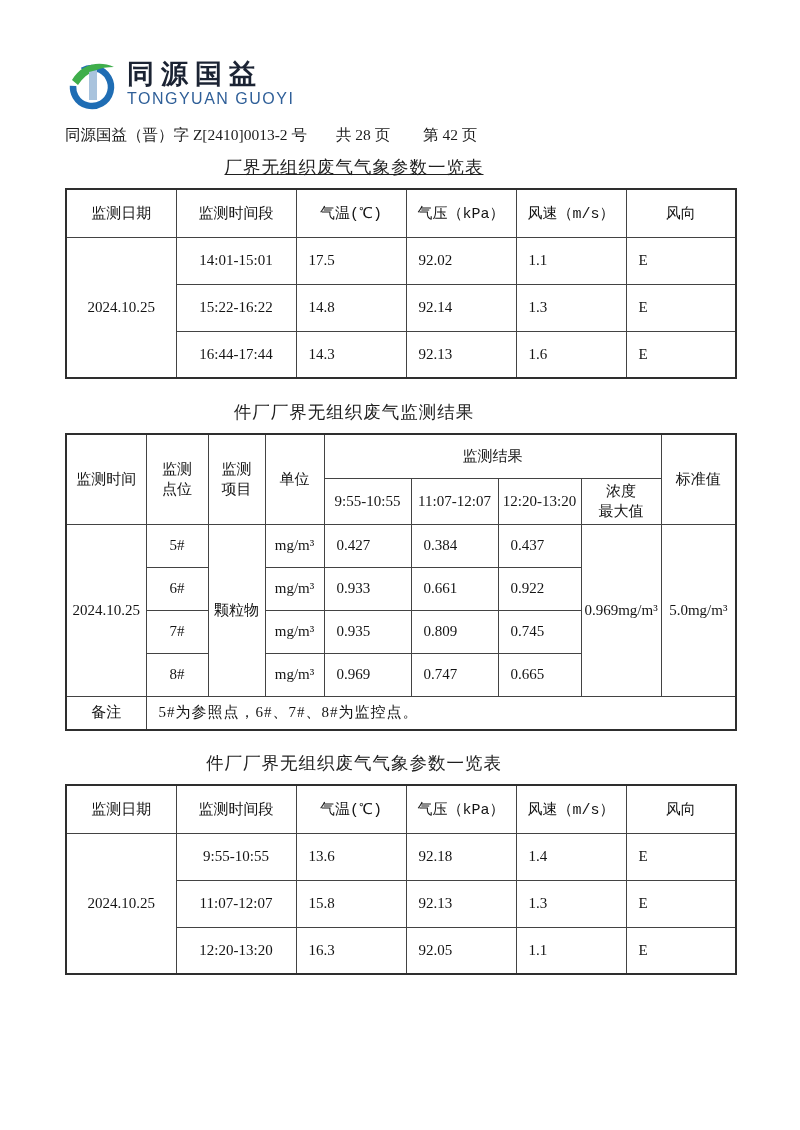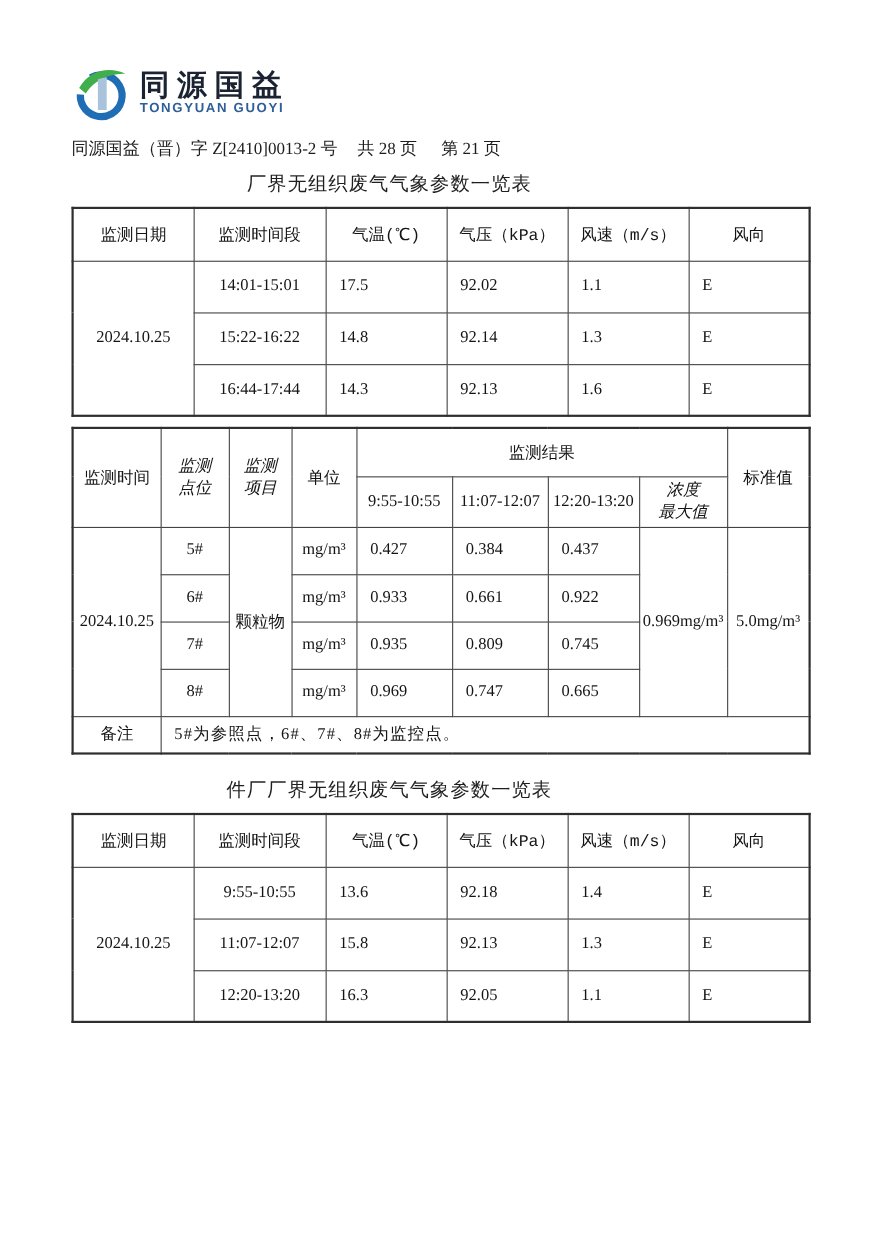--- a/index.html
+++ b/index.html
@@ -17,44 +17,44 @@
   .brand-row { display: flex; align-items: flex-start; height: 58px; }
   .logo-block { display: flex; align-items: center; gap: 8px; }
   .logo-text { display: flex; flex-direction: column; justify-content: center; }
   .brand-cn {
     font-family: "Liberation Sans", "DejaVu Sans", sans-serif;
     font-weight: bold; font-size: 27px; letter-spacing: 7px;
     color: #1b2333; line-height: 1.05; white-space: nowrap;
   }
   .brand-en {
     font-family: "Liberation Sans", "DejaVu Sans", sans-serif;
-    font-weight: bold; font-size: 12px; letter-spacing: 1.5px;
+    font-weight: normal; font-size: 16px; letter-spacing: 1.5px;
     color: #2f5f98; line-height: 1.3;
   }
   .slogans {
     flex: 1; display: flex; justify-content: space-between;
     padding: 12px 16px 0 58px;
   }
   .slogan-word {
     font-weight: bold; font-size: 22px; letter-spacing: 9px;
     color: #111111; white-space: nowrap;
   }
 
   .doc-row {
     display: flex; justify-content: flex-start; align-items: baseline;
     margin-top: 9px; font-size: 15.5px;
   }
-  .page-info span { margin-left: 18px; }
+  .page-info span { margin-left: 29px; }
 
   
   .section-title {
     text-align: center; font-size: 17.5px; color: #1f1f1f;
     letter-spacing: 1px;
   }
-  .t1-title { margin-top: 9px; }
+  .t1-title { margin-top: 9px; text-decoration: underline; }
   .t2-title { margin-top: 21px; }
   .t3-title { margin-top: 20px; }
 
   
   table {
     border-collapse: collapse; table-layout: fixed;
     width: 670px; margin-top: 9px;
     font-size: 15px; color: #141414;
   }
   table { border: 2px solid #2e2e2e; }
@@ -63,21 +63,21 @@
   td.l { text-align: left; padding-left: 12px; }
   .meteo td { height: 47px; }
   .meteo .hrow td { height: 48px; font-family: Liberation Mono, monospace; }
 
   .results td { height: 43px; }
   .results .h1 td { height: 44px; }
   .results .h2 td { height: 46px; }
   .results .note-row td { height: 34px; }
   .note-text { padding-left: 13px; letter-spacing: 1px; }
 
-  .two-line { line-height: 1.35; font-style: italic; }
+  .two-line { line-height: 1.35; }
 
   
   .logo-icon { width: 54px; height: 54px; display: block; }
 </style>
 </head>
 <body>
 
 <div class="page">
 
   <div class="brand-row">
@@ -91,21 +91,21 @@
         <div class="brand-cn">同源国益</div>
         <div class="brand-en">TONGYUAN GUOYI</div>
       </div>
     </div>
   </div>
 
   <div class="doc-row">
     <span>同源国益（晋）字  Z[2410]0013-2 号</span>
     <span class="page-info">
       <span>共 28 页</span>
-      <span>第 21 页</span>
+      <span>第 42 页</span>
     </span>
   </div>
 
   <div class="section-title t1-title">厂界无组织废气气象参数一览表</div>
 
   <table class="meteo">
     <colgroup>
       <col style="width:110px">
         <col style="width:120px">
         <col style="width:110px">
@@ -140,20 +140,21 @@
     <tr>
       <td class="c">16:44-17:44</td>
       <td class="l">14.3</td>
       <td class="l">92.13</td>
       <td class="l">1.6</td>
       <td class="l">E</td>
     </tr>
   </tbody>
     </table>
 
+  <div class="section-title t2-title">件厂厂界无组织废气监测结果</div>
 
   <table class="results">
     <colgroup>
       <col style="width:80px">
         <col style="width:62px">
         <col style="width:57px">
         <col style="width:59px">
       <col style="width:87px">
         <col style="width:87px">
         <col style="width:83px">

